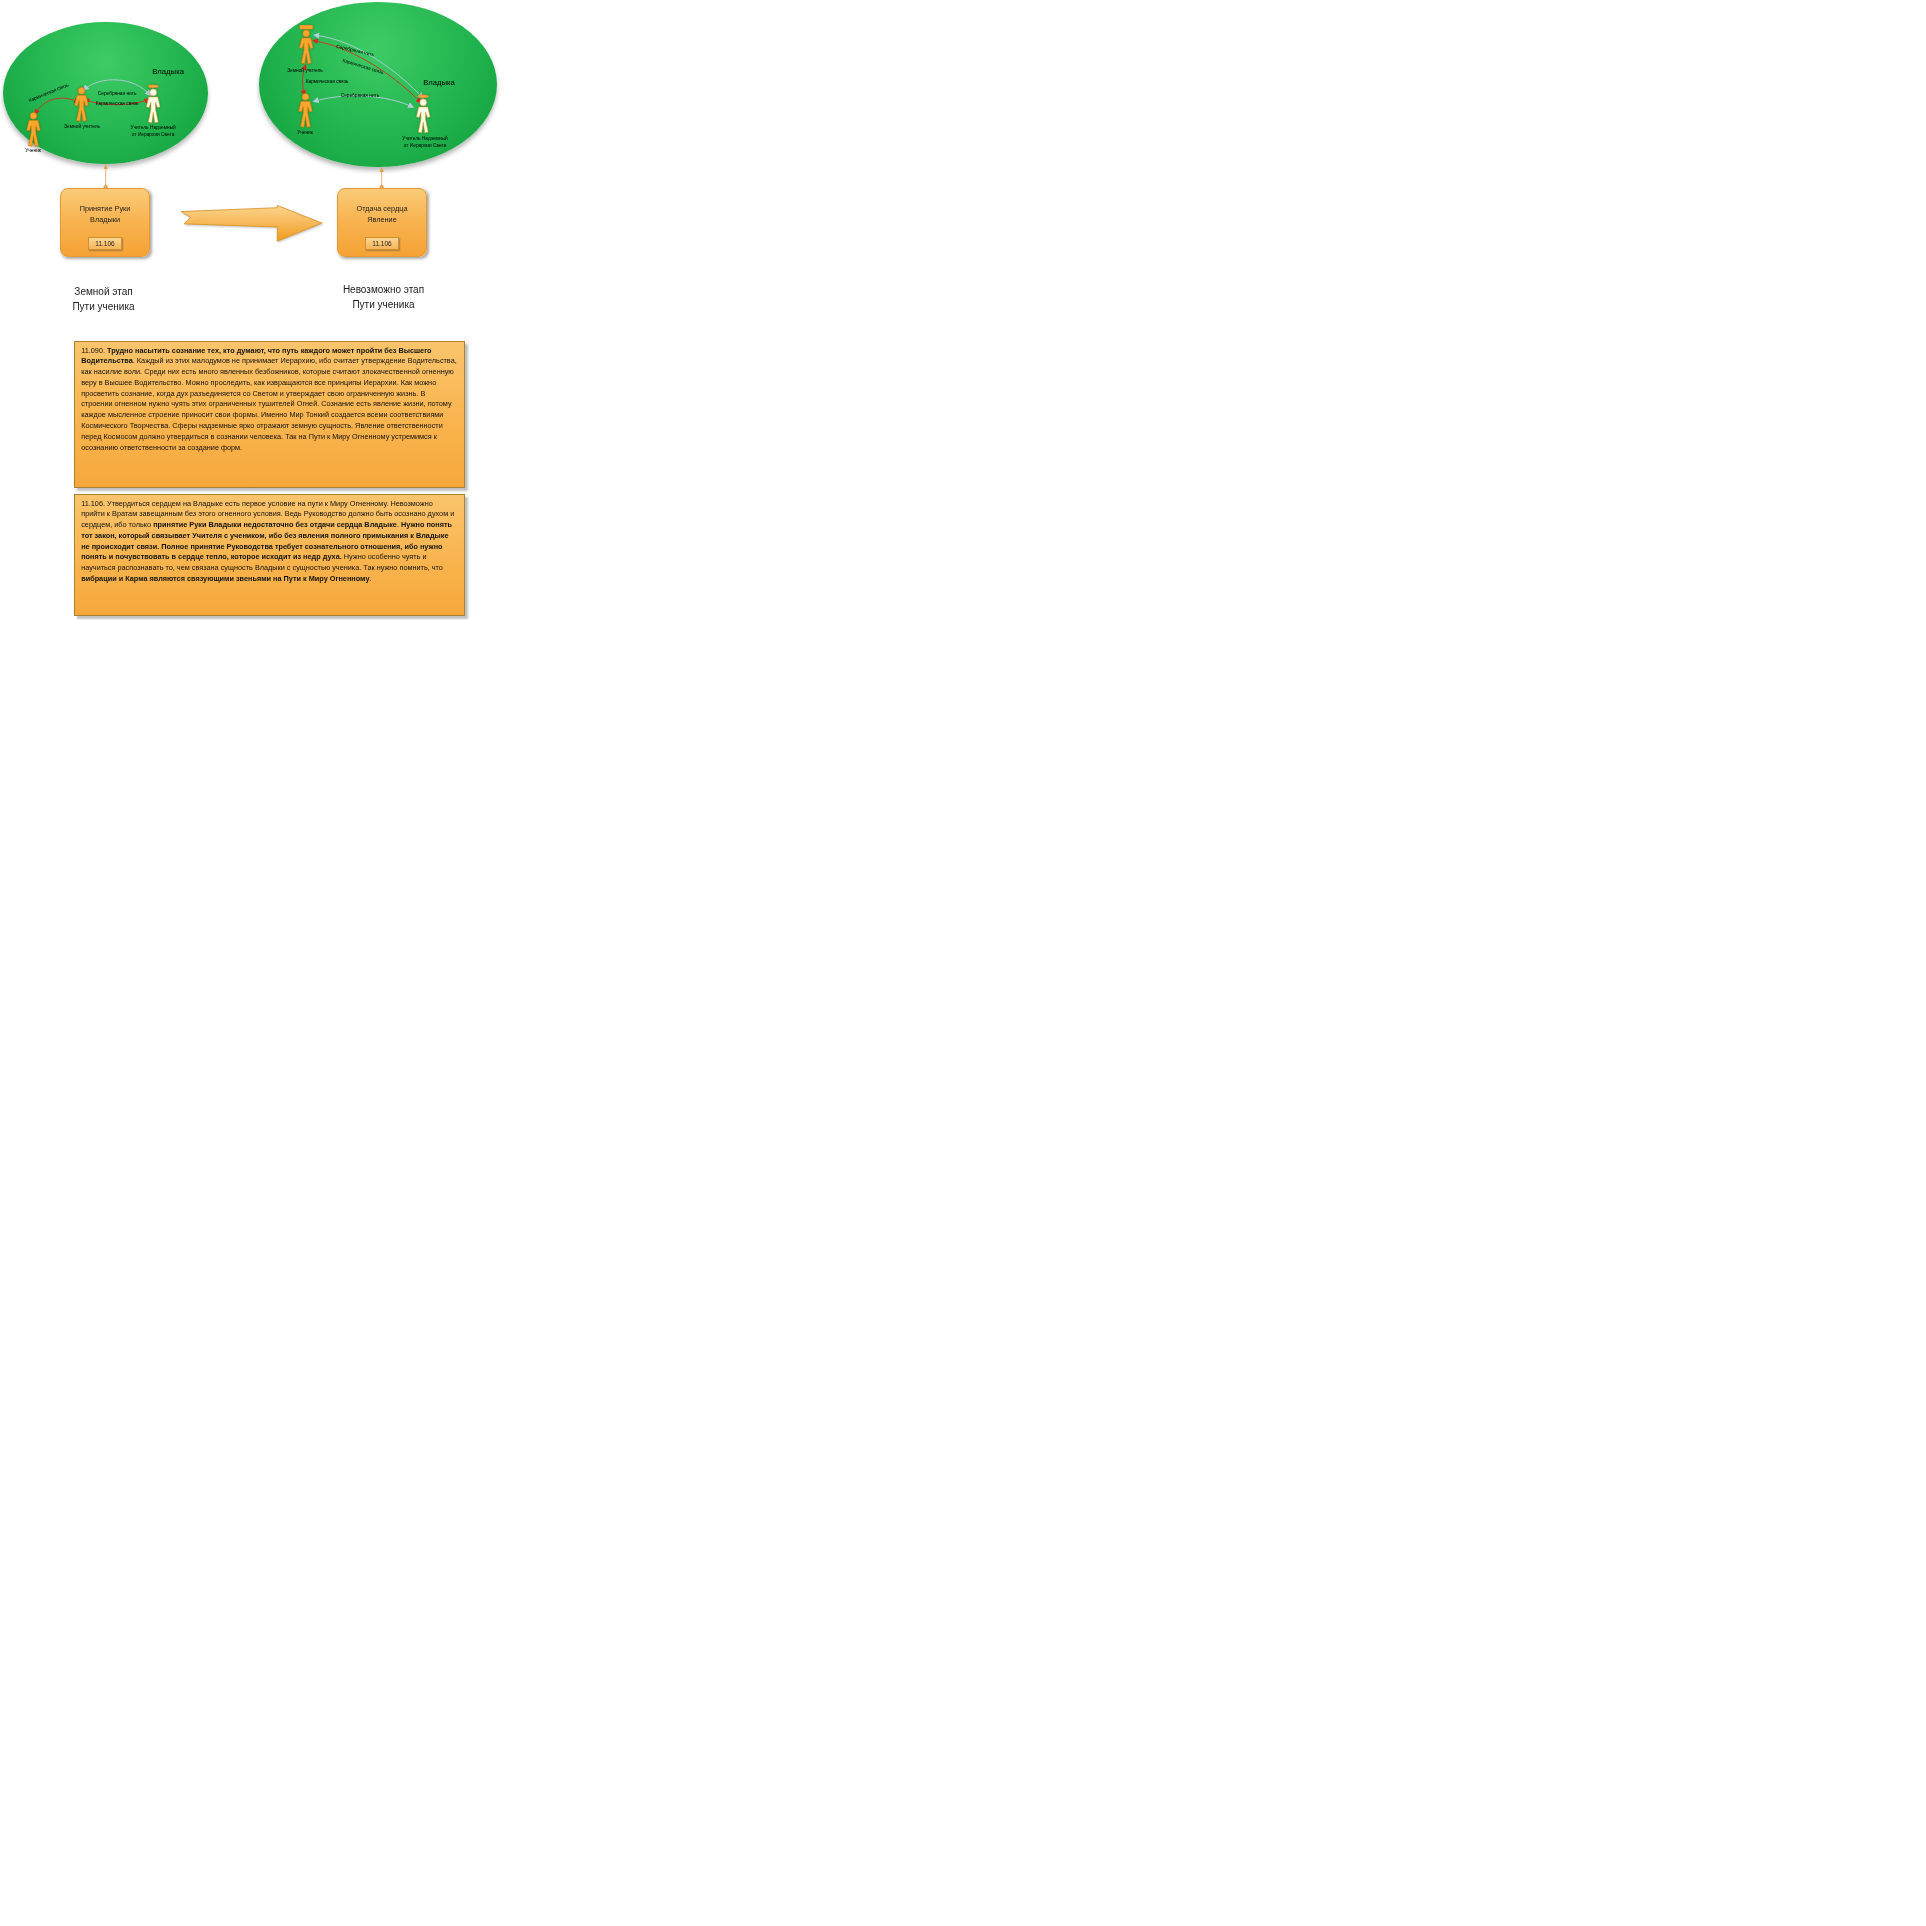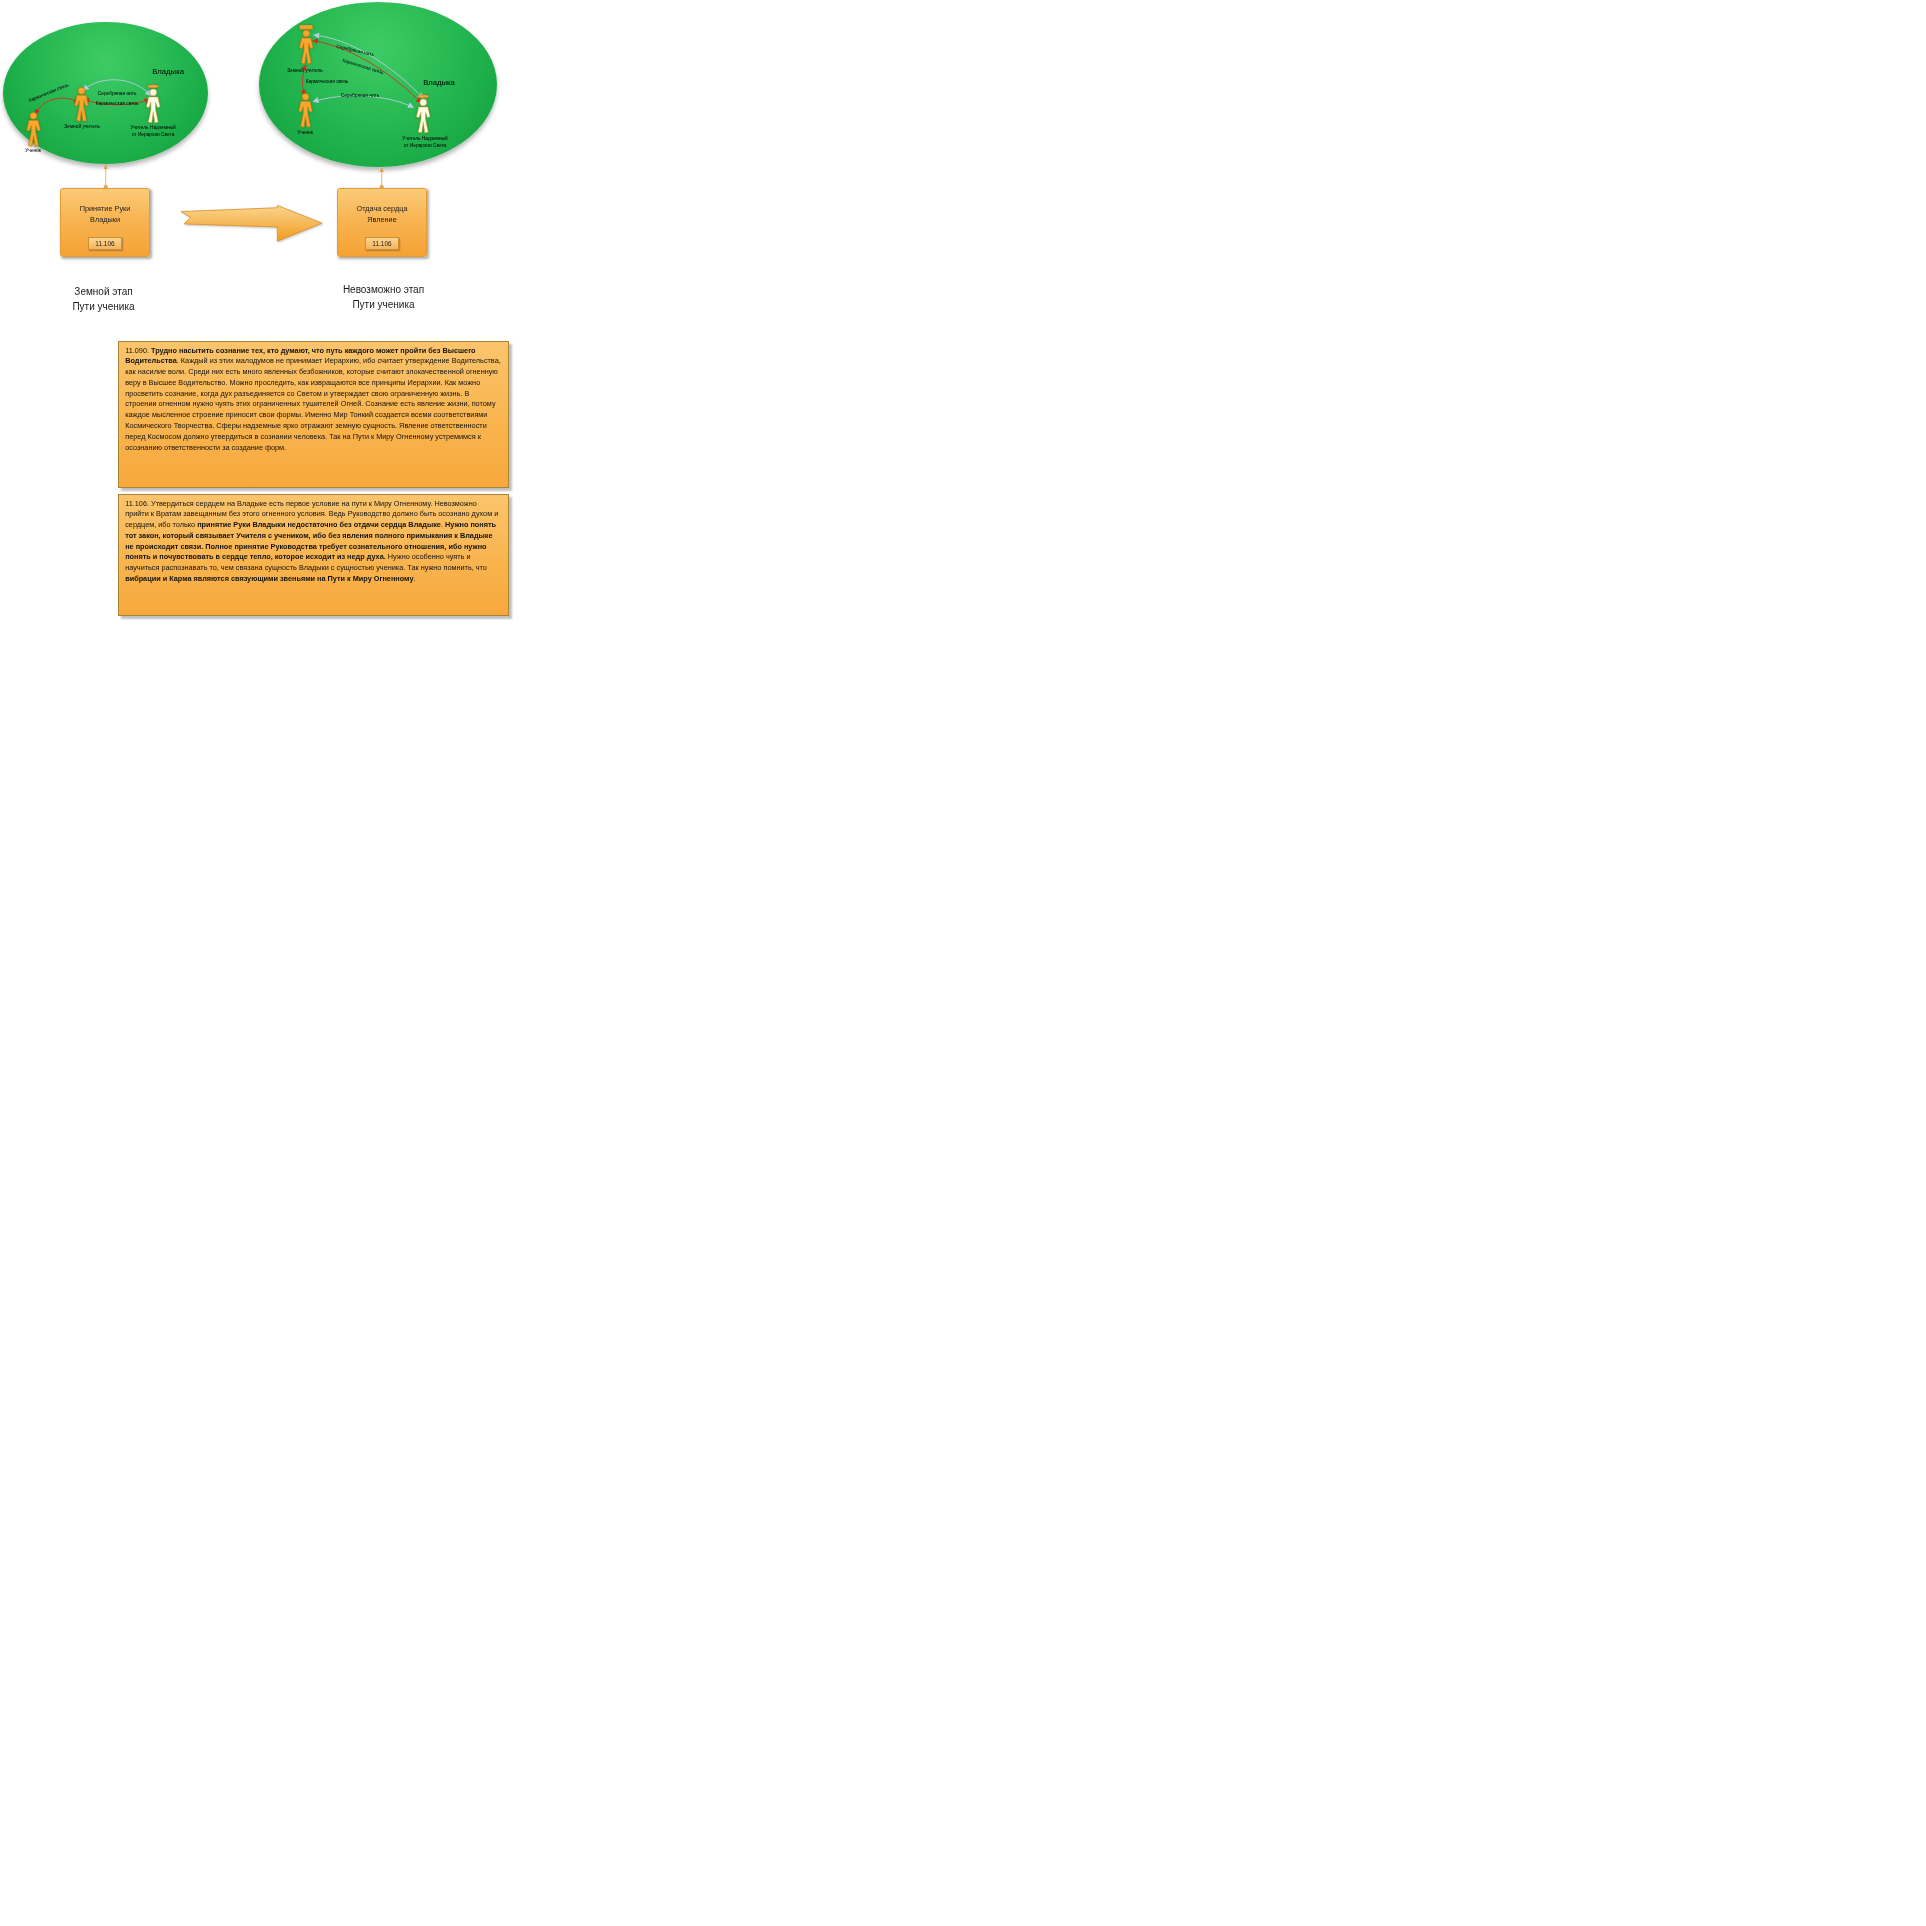--- a/index.html
+++ b/index.html
@@ -17,21 +17,21 @@
   .lbl { position:absolute; transform:translateX(-50%); white-space:nowrap; color:#000;
          font-size:4.8px; text-align:center; line-height:1.3; }
   .lbl.big { font-size:7.7px;padding-left:32px; }
   .lbl.rot-m22 { transform:translateX(-50%) rotate(-22deg); }
   .lbl.rot-13  { transform:translateX(-50%) rotate(13deg); }
   .lbl.rot-17  { transform:translateX(-50%) rotate(17deg); }
 
   .connector { position:absolute; }
 
   .obox {
-    position:absolute; width:90px; height:69px; border-radius:3px;
+    position:absolute; width:90px; height:69px; border-radius:8px;
     background: linear-gradient(180deg, #fbcb79 0%, #f8b452 45%, #f5a234 100%);
     border:0.4px solid #e49b33;
     box-shadow: 1.5px 1.9px 2.7px rgba(90,90,90,0.5);
     text-align:center; color:#1c1c1c;
   }
   .obox .title { margin-top:15.4px; font-size:7.3px; line-height:1.45; }
   .obox .badge {
     position:absolute; left:50%; transform:translateX(-50%); bottom:6.2px;
     min-width:34px; padding:1.9px 3.9px; font-size:6.5px;
     background: linear-gradient(180deg,#fbd794 0%, #f7b458 100%);
@@ -40,21 +40,21 @@
 
   .big-arrow { position:absolute; filter: drop-shadow(1.2px 1.5px 1.2px rgba(100,100,100,0.4)); }
 
   .stage { position:absolute; text-align:center; color:#1b1b1b; font-size:10px; line-height:1.5; }
 
   .passage {
     position:absolute; width:391px; padding:3.5px 6.2px 5px 6.2px;
     background: linear-gradient(180deg, #fbc46c 0%, #f9b44e 55%, #f6a83c 100%);
     border:0.8px solid #a98334;
     box-shadow: 2.7px 2.7px 1.9px rgba(140,140,140,0.55);
-    color:#121212; font-size:7.3px; line-height:1.48; text-align:left;margin-left:44px;
+    color:#121212; font-size:7.3px; line-height:1.48; text-align:left;
   }
   .passage b, .passage .b { font-weight:bold; }
 </style>
 </head>
 <body>
 
 <div class="canvas">
 
   <div class="ellipse" style="left:3.1px; top:22px; width:205px; height:142px;">
 

